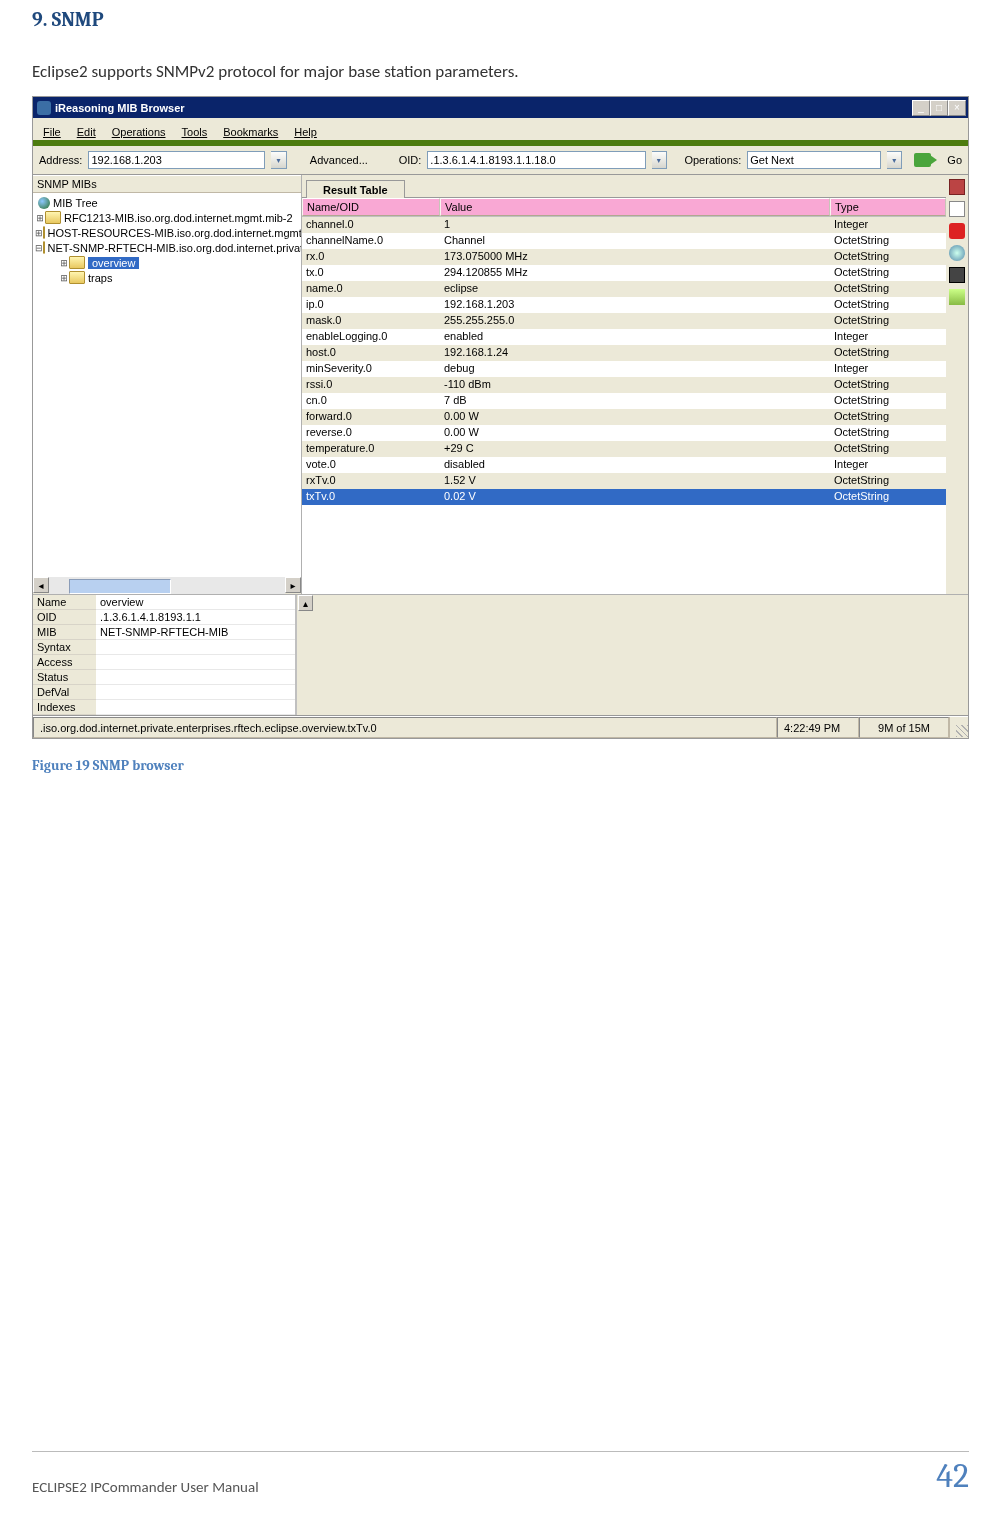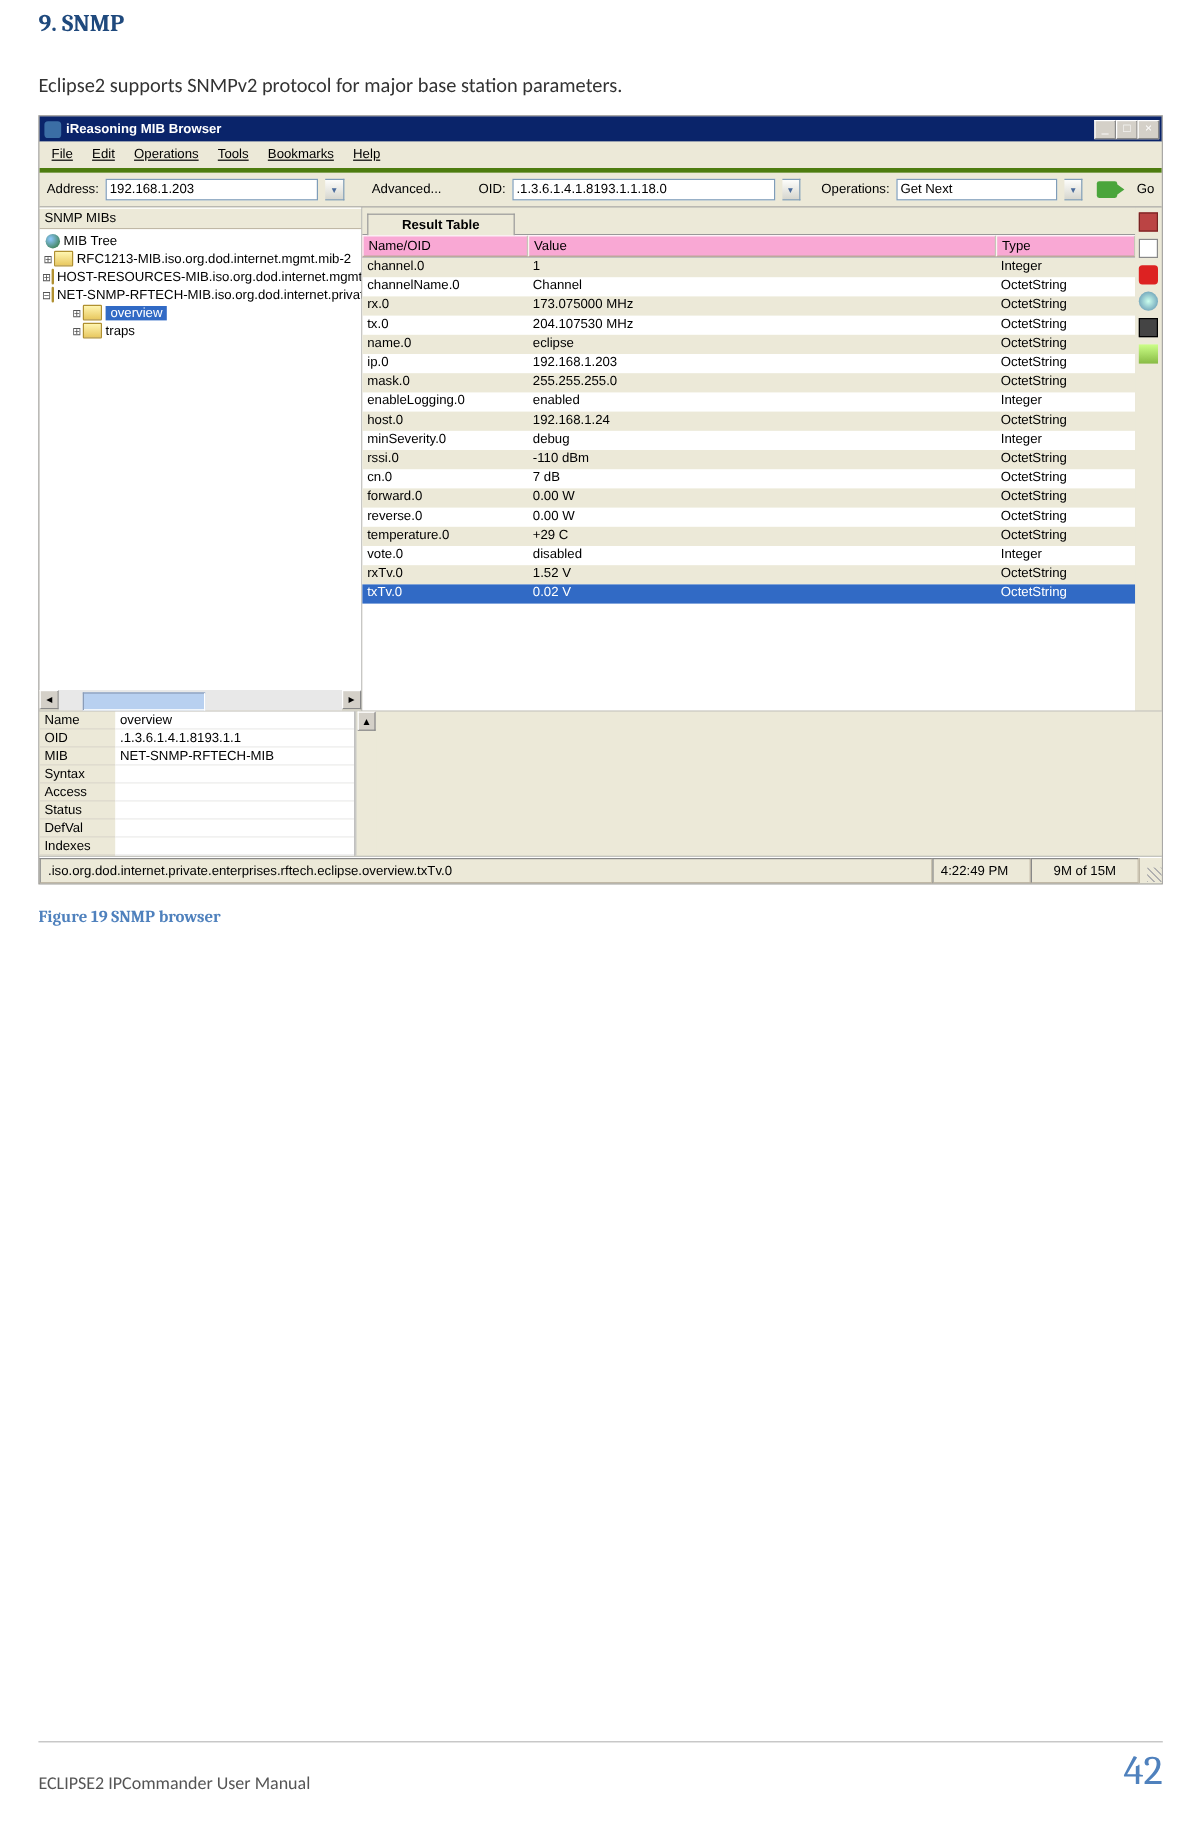--- a/index.html
+++ b/index.html
@@ -5,42 +5,42 @@
 html,body{margin:0;padding:0;background:#fff;color:#000;font-family:Calibri,Arial,sans-serif}
 .page{width:1001px;height:1518px;position:relative;box-sizing:border-box;padding:0 32px}
 h2{font-family:Cambria,Georgia,serif;color:#1f497d;font-size:20px;margin:8px 0 30px;font-weight:bold}
 p{font-size:17px;color:#333;margin:0 0 14px}
 .shot{width:937px;border:1px solid #999;background:#e4e0d4;box-sizing:border-box;font-family:"Microsoft Sans Serif",Arial,sans-serif;font-size:11px;margin-top:6px}
 .title-row{display:flex;align-items:center;background:linear-gradient(#0a246a,#0a246a);color:#fff;height:21px}
 .app-icon{width:14px;height:14px;background:#3b6ea5;border-radius:3px;margin:0 4px}
 .title-text{flex:1;font-weight:bold}
 .win-btns{display:flex;background:#d4d0c8;height:16px;margin:2px}
 .win-b{width:18px;height:16px;box-sizing:border-box;border:1px solid #888;border-left:1px solid #fff;border-top:1px solid #fff;background:#d4d0c8;display:flex;align-items:center;justify-content:center;font-size:10px}
-.menubar{background:#ece9d8;height:22px;display:flex;align-items:center;gap:4px;padding:0 4px;border-bottom:4px solid #4d7c0f}
+.menubar{background:#ece9d8;height:22px;display:flex;align-items:flex-end;gap:4px;padding:0 4px;border-bottom:6px solid #4d7c0f}
 .menubar span{padding:2px 6px}
 .toolbar{display:flex;align-items:center;height:28px;background:#ece9d8;padding:0 6px;gap:6px;border-bottom:1px solid #999}
 .tf{background:#fff;border:1px solid #7f9db9;height:18px;box-sizing:border-box;padding:0 2px;font-size:11px}
 .combo-btn{width:16px;height:18px;background:linear-gradient(#fdfdfb,#d6d6ce);border:1px solid #7f9db9;border-left:none;box-sizing:border-box;display:flex;align-items:center;justify-content:center;font-size:8px;color:#4a6b9b}
 .go-ico{width:18px;height:14px;background:#4aa53b;border-radius:2px;display:inline-block;position:relative}
 .go-ico::after{content:"";position:absolute;right:-6px;top:2px;border-left:7px solid #4aa53b;border-top:5px solid transparent;border-bottom:5px solid transparent}
 .body-row{display:flex;height:419px}
 .left-pane{width:268px;display:flex;flex-direction:column;border-right:1px solid #b0b0b0}
 .lp-head{background:#ece9d8;padding:2px 4px;border-top:1px solid #fff;border-bottom:1px solid #c0b8a6}
 .tree{flex:1;background:#fff;overflow:hidden;font-size:11px;padding:2px}
 .tn{white-space:nowrap;display:flex;align-items:center;height:15px}
 .exp{width:10px;font-size:9px;color:#555;text-align:center}
 .fld{width:14px;height:11px;background:linear-gradient(#fff5b0,#e8c860);border:1px solid #b09030;border-radius:1px;margin-right:3px}
 .glob{width:12px;height:12px;background:radial-gradient(circle at 35% 35%,#8ec8ff,#2a6f2a);border-radius:50%;margin:0 3px}
 .sel{background:#316ac5;color:#fff;padding:0 4px}
 .hsc{height:17px;background:#ece9d8;display:flex}
 .hsb{flex:1;background:#e8e8e8;display:flex}
 .hthumb{width:100px;height:13px;margin:2px 20px;background:#b8d0f0;border:1px solid #8a9cb8;border-bottom:1px solid #fff;border-right:1px solid #fff}
 .right-pane{flex:1;display:flex;flex-direction:column}
 .tabbar{height:22px;background:#ece9d8;display:flex;align-items:flex-end;padding-left:4px}
-.tab{background:#ece9d8;border:1px solid #999;border-bottom:none;padding:3px 28px 2px;position:relative;top:1px;font-weight:bold}
+.tab{background:#ece9d8;border:1px solid #999;border-bottom:none;padding:3px 16px 2px;position:relative;top:1px;font-weight:bold}
 .table-wrap{flex:1;background:#fff;border-top:1px solid #999}
 .thead{display:flex;height:18px;background:#f9a8d4;border-bottom:1px solid #c0c0c0}
 .th{box-sizing:border-box;padding:2px 4px;border-right:1px solid #c8c4b8;border-bottom:1px solid #b0a890;border-top:1px solid #fff;border-left:1px solid #f8f6f0}
 .trow{display:flex;height:16px}
 .trow:nth-child(odd){background:#ece9d8}
 .trow.selrow{background:#316ac5;color:#fff}
 .td{box-sizing:border-box;padding:1px 4px;overflow:hidden;white-space:nowrap}
 .c1{width:138px}
 .c2{width:390px}
 .c3{flex:1}
@@ -170,21 +170,21 @@
                 <div class="td c2">Channel</div>
                 <div class="td c3">OctetString</div>
               </div>
               <div class="trow">
                 <div class="td c1">rx.0</div>
                 <div class="td c2">173.075000 MHz</div>
                 <div class="td c3">OctetString</div>
               </div>
               <div class="trow">
                 <div class="td c1">tx.0</div>
-                <div class="td c2">204.107530 MHz</div>
+                <div class="td c2">294.120855 MHz</div>
                 <div class="td c3">OctetString</div>
               </div>
               <div class="trow">
                 <div class="td c1">name.0</div>
                 <div class="td c2">eclipse</div>
                 <div class="td c3">OctetString</div>
               </div>
               <div class="trow">
                 <div class="td c1">ip.0</div>
                 <div class="td c2">192.168.1.203</div>

